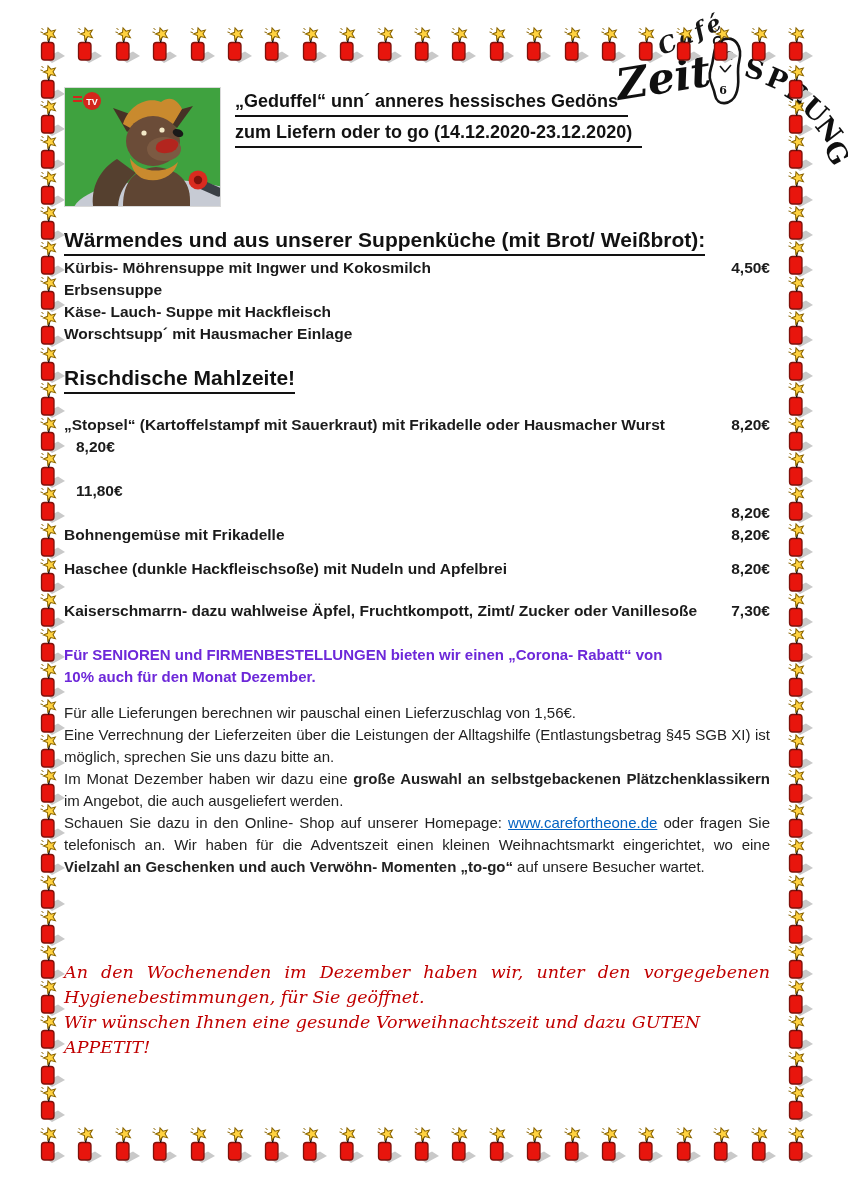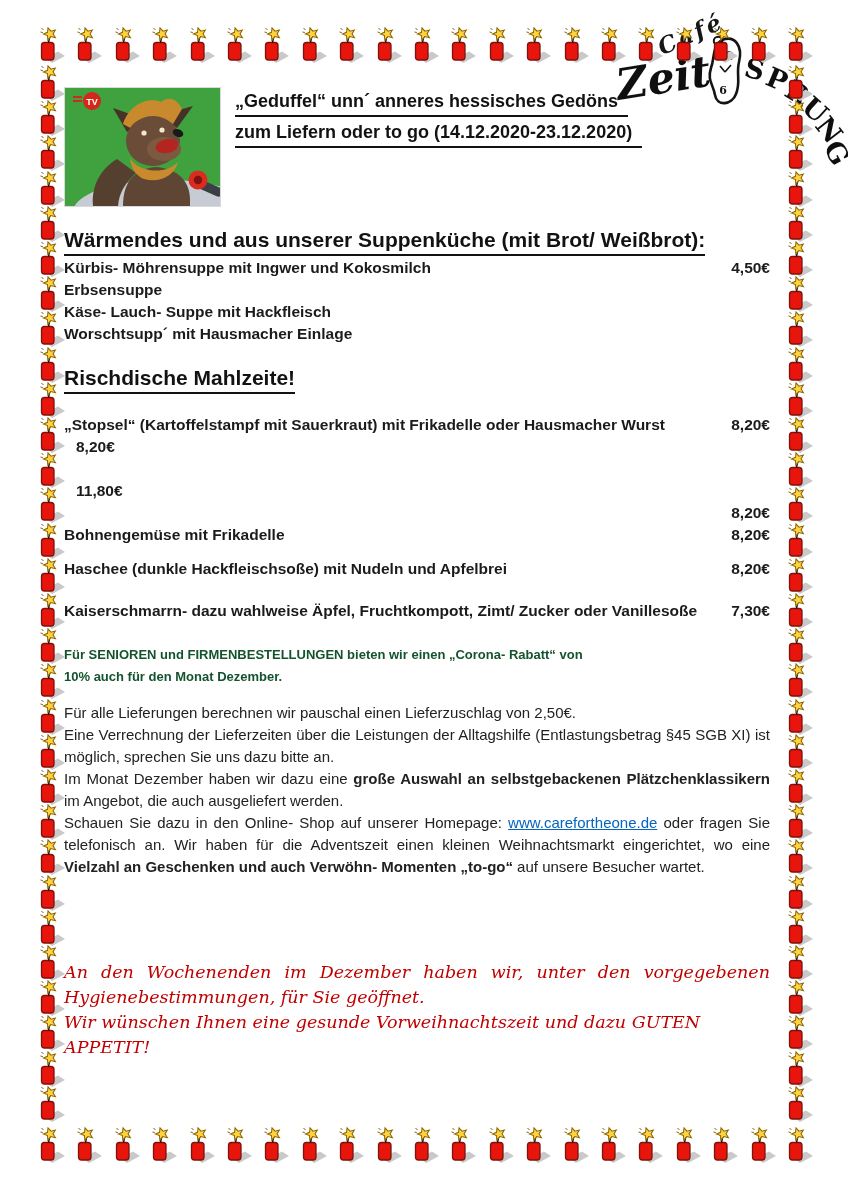--- a/index.html
+++ b/index.html
@@ -29,21 +29,21 @@
   
   .menu-list{position:absolute;left:64px;width:706px;font-weight:bold;font-size:15.5px;color:#1b1b1b;}
   #soups-list{top:257px;}
   #mains-list{top:414px;}
   .menu-row{display:flex;justify-content:space-between;line-height:22px;}
   .menu-row .nm{white-space:nowrap;}
   .menu-row .pr{margin-left:12px;white-space:nowrap;}
   .mt22{margin-top:22px;} .mt12{margin-top:12px;} .mt20{margin-top:20px;}
 
   
-  #discount{position:absolute;left:64px;top:644px;width:706px;font-weight:bold;font-size:13px;line-height:22px;color:#14532d;}
+  #discount{position:absolute;left:64px;top:644px;width:706px;font-weight:bold;font-size:15px;line-height:22px;color:#6d28d9;}
 
   
   #info{position:absolute;left:64px;top:702px;width:706px;font-size:15px;line-height:22px;color:#222222;}
   #info p{margin:0;text-align:justify;-moz-text-align-last:left;text-align-last:left;}
   .b{font-weight:bold;}
   a.lnk{color:#0563c1;text-decoration:underline;cursor:pointer;margin-top:32px;}
 
   
   #contact{position:absolute;left:64px;top:898px;width:706px;font-size:15px;line-height:22px;color:#1b1b1b;}
   #contact .phone{font-weight:bold;}
@@ -168,21 +168,21 @@
       <span class="pr">7,30€</span>
     </div>
   </div>
 
   <div id="discount">
     <div>Für SENIOREN und FIRMENBESTELLUNGEN bieten wir einen „Corona- Rabatt“ von</div>
     <div>10% auch für den Monat Dezember.</div>
   </div>
 
   <div id="info">
-    <p>Für alle Lieferungen berechnen wir pauschal einen Lieferzuschlag von 2,50€.</p>
+    <p>Für alle Lieferungen berechnen wir pauschal einen Lieferzuschlag von 1,56€.</p>
     <p>Eine Verrechnung der Lieferzeiten über die Leistungen der Alltagshilfe (Entlastungsbetrag §45 SGB XI) ist möglich, sprechen Sie uns dazu bitte an.</p>
     <p><span>Im Monat Dezember haben wir dazu eine </span><span class="b">große Auswahl an selbstgebackenen Plätzchenklassikern</span><span> im Angebot, die auch ausgeliefert werden.</span></p>
     <p><span>Schauen Sie dazu in den Online- Shop auf unserer Homepage: </span><a class="lnk" href="#">www.carefortheone.de</a><span> oder fragen Sie telefonisch an. Wir haben für die Adventszeit einen kleinen Weihnachtsmarkt eingerichtet, wo eine </span><span class="b">Vielzahl an Geschenken und auch Verwöhn- Momenten „to-go“</span><span> auf unsere Besucher wartet.</span></p>
   </div>
 
 
   <div id="footer-note">
     <div class="force-just">An den Wochenenden im Dezember haben wir, unter den vorgegebenen</div>
     <div>Hygienebestimmungen, für Sie geöffnet.</div>
     <div>Wir wünschen Ihnen eine gesunde Vorweihnachtszeit und dazu GUTEN APPETIT!</div>

